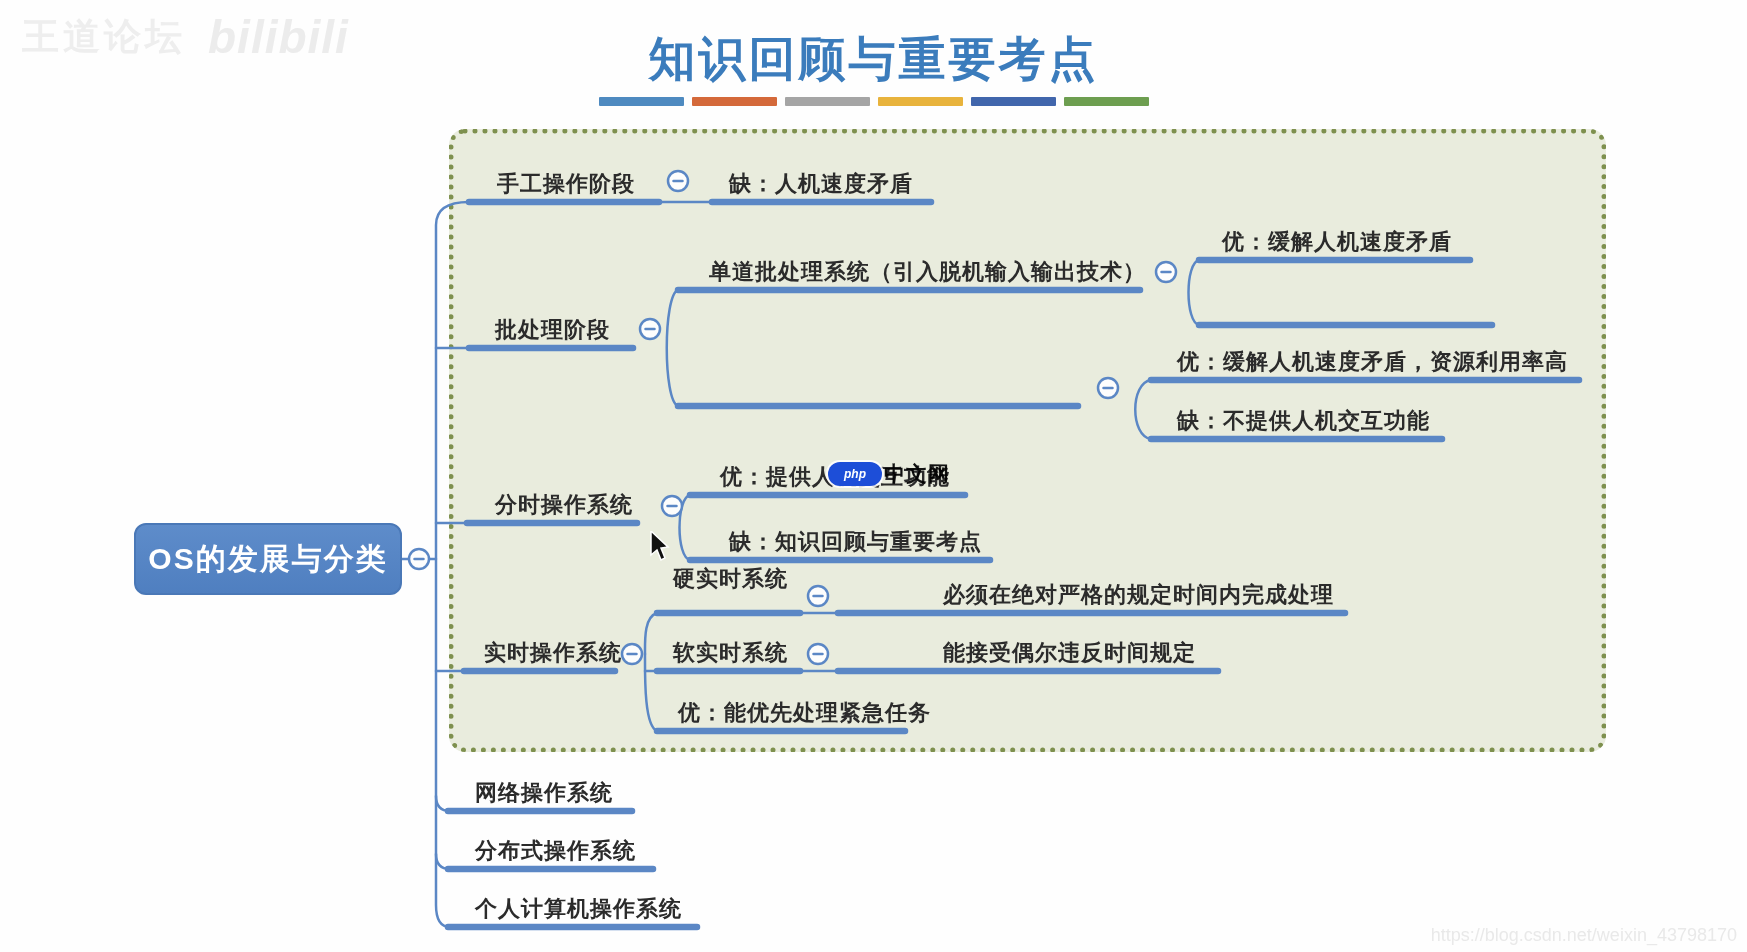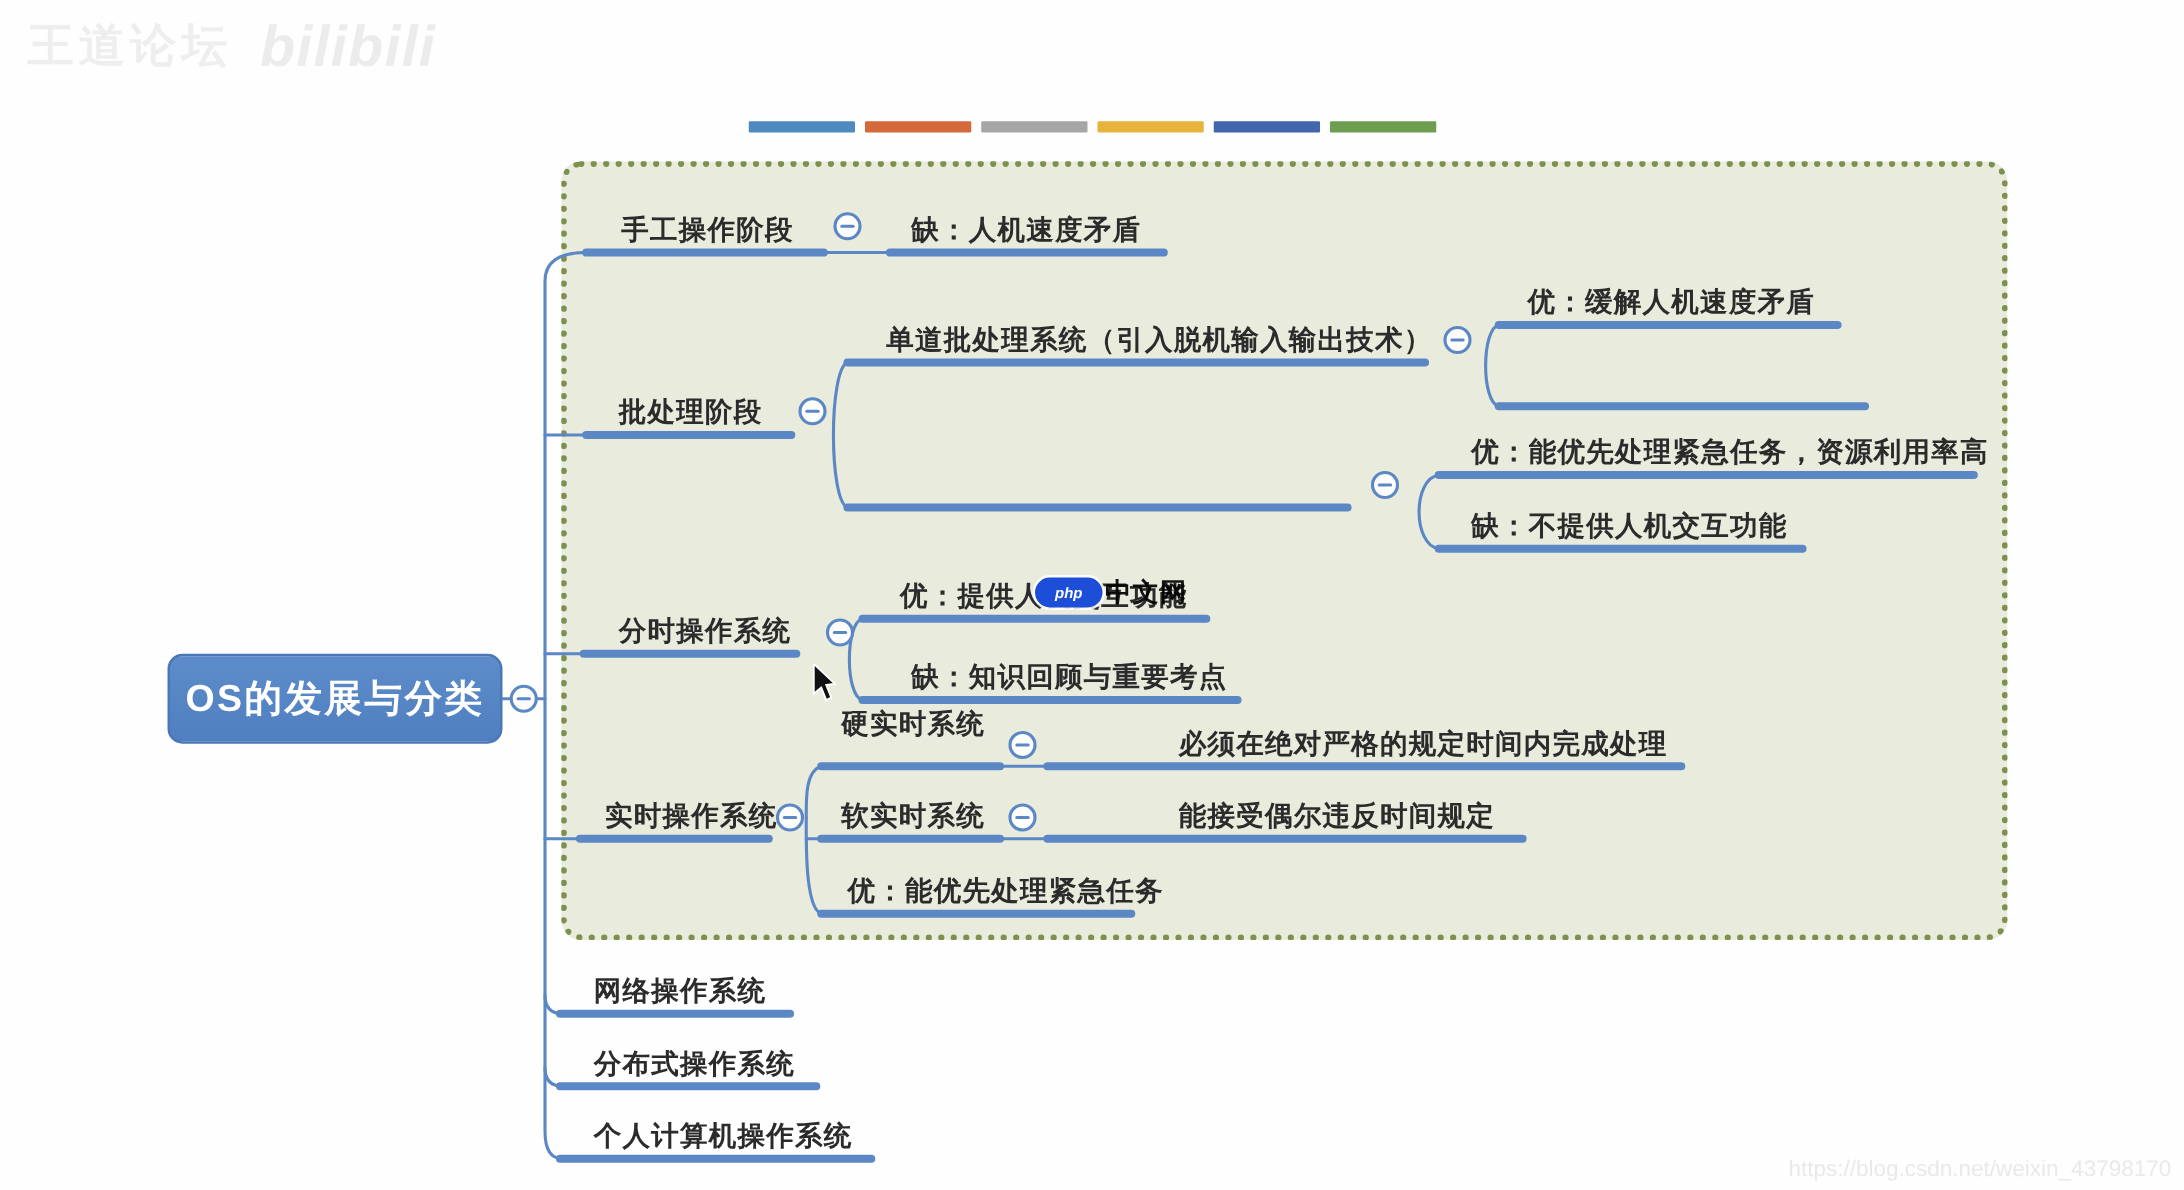--- a/index.html
+++ b/index.html
@@ -54,20 +54,21 @@
 <body>
 
 <div class="stage">
 
   <div class="wm-tl">
     <span class="wm-cn">王道论坛</span>
     <span class="wm-bi">bilibili</span>
   </div>
   <div class="wm-br">https://blog.csdn.net/weixin_43798170</div>
 
+  <div class="title">知识回顾与重要考点</div>
   <div class="bars">
     <span class="bar" style="background:#4e8ac0"></span>
     <span class="bar" style="background:#d4693a"></span>
     <span class="bar" style="background:#a5a5a5"></span>
     <span class="bar" style="background:#e8b33c"></span>
     <span class="bar" style="background:#4166ac"></span>
     <span class="bar" style="background:#6d9e50"></span>
   </div>
 
   <div class="dotted-box"></div>
@@ -159,21 +160,21 @@
   </svg>
 
   <div class="root-node">OS的发展与分类</div>
 
   <div class="node" style="left:497px;top:169px">手工操作阶段</div>
   <div class="node" style="left:729px;top:169px">缺：人机速度矛盾</div>
 
   <div class="node" style="left:495px;top:315px">批处理阶段</div>
   <div class="node" style="left:709px;top:257px">单道批处理系统（引入脱机输入输出技术）</div>
   <div class="node" style="left:1222px;top:227px">优：缓解人机速度矛盾</div>
-  <div class="node" style="left:1177px;top:347px">优：能优先处理紧急任务，资源利用率高</div>
+  <div class="node" style="left:1177px;top:347px">优：缓解人机速度矛盾，资源利用率高</div>
   <div class="node" style="left:1177px;top:406px">缺：不提供人机交互功能</div>
 
   <div class="node" style="left:495px;top:490px">分时操作系统</div>
   <div class="node" style="left:720px;top:462px">优：提供人机交互功能</div>
   <div class="node" style="left:729px;top:527px">缺：知识回顾与重要考点</div>
 
   <div class="node" style="left:484px;top:638px">实时操作系统</div>
   <div class="node" style="left:673px;top:564px">硬实时系统</div>
   <div class="node" style="left:943px;top:580px">必须在绝对严格的规定时间内完成处理</div>
   <div class="node" style="left:673px;top:638px">软实时系统</div>

